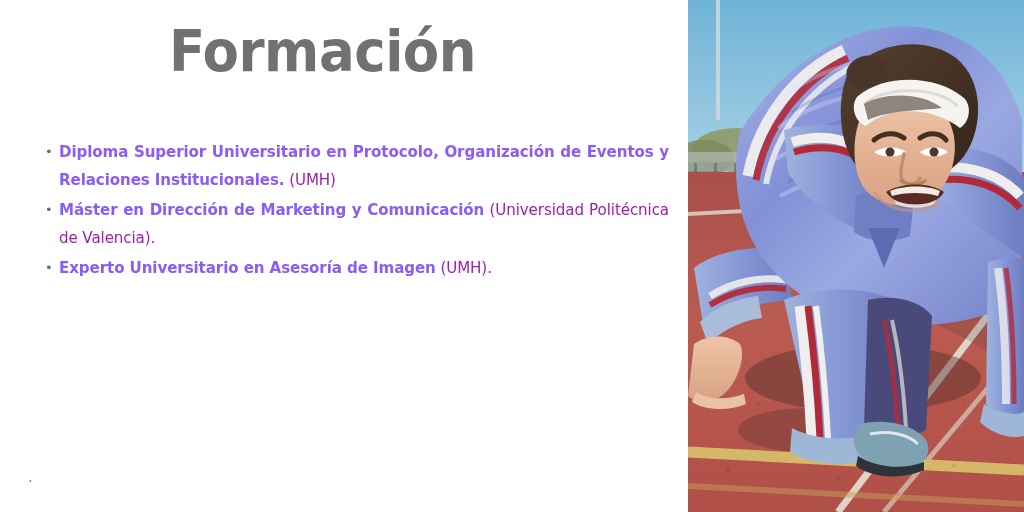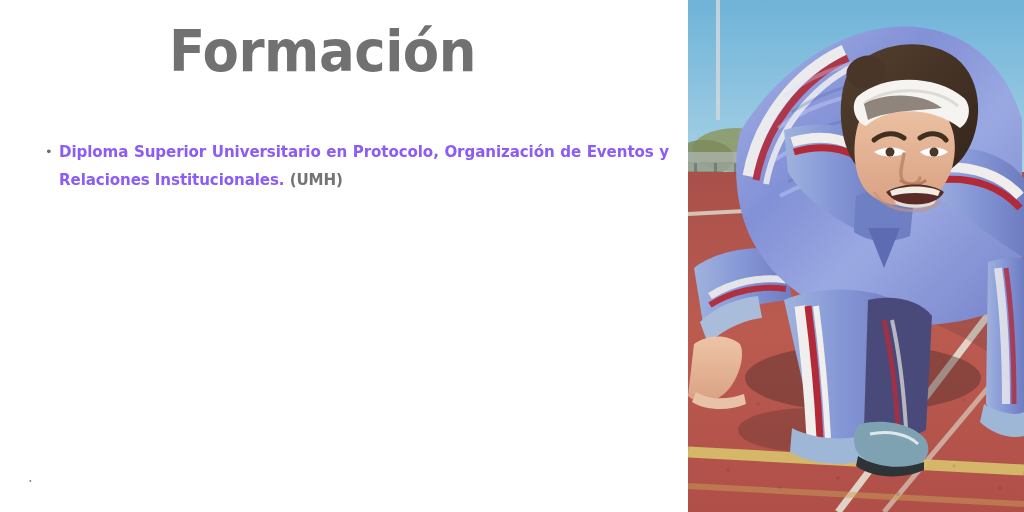--- a/index.html
+++ b/index.html
@@ -73,21 +73,21 @@
     content: "\2022";
     position: absolute;
     left: 0;
     top: 0;
     font-size: 13px;
     line-height: 28.4px;
     color: #6b6b6b;
   }
   
   .bullet-item .b { font-weight: bold; color: #8b5cf6; }
-  .bullet-item .r { font-weight: bold; color: #737373; }
+  .bullet-item .r { font-weight: normal; color: #a21caf; }
 
   .trailing-dot {
     position: absolute;
     left: 28px;
     top: 470px;
     font-family: "DejaVu Sans", sans-serif;
     font-size: 15px;
     line-height: 15px;
     color: #8a8a8a;
   }
@@ -109,20 +109,26 @@
 
 <div class="slide">
 
   <div class="content">
 
     <div class="title">Formación</div>
 
     <ul class="bullet-list">
       <li class="bullet-item">
         <span class="b">Diploma Superior Universitario en Protocolo, Organización de Eventos y Relaciones Institucionales.</span><span class="r"> (UMH)</span>
+      </li>
+      <li class="bullet-item">
+        <span class="b">Máster en Dirección de Marketing y Comunicación</span><span class="r"> (Universidad Politécnica de Valencia).</span>
+      </li>
+      <li class="bullet-item">
+        <span class="b">Experto Universitario en Asesoría de Imagen</span><span class="r"> (UMH).</span>
       </li>
     </ul>
 
     <div class="trailing-dot">.</div>
   </div>
 
   <div class="photo">
     <svg viewBox="0 0 336 512" xmlns="http://www.w3.org/2000/svg">
       <defs>
         <linearGradient id="skyG" x1="0" y1="0" x2="0" y2="1">

